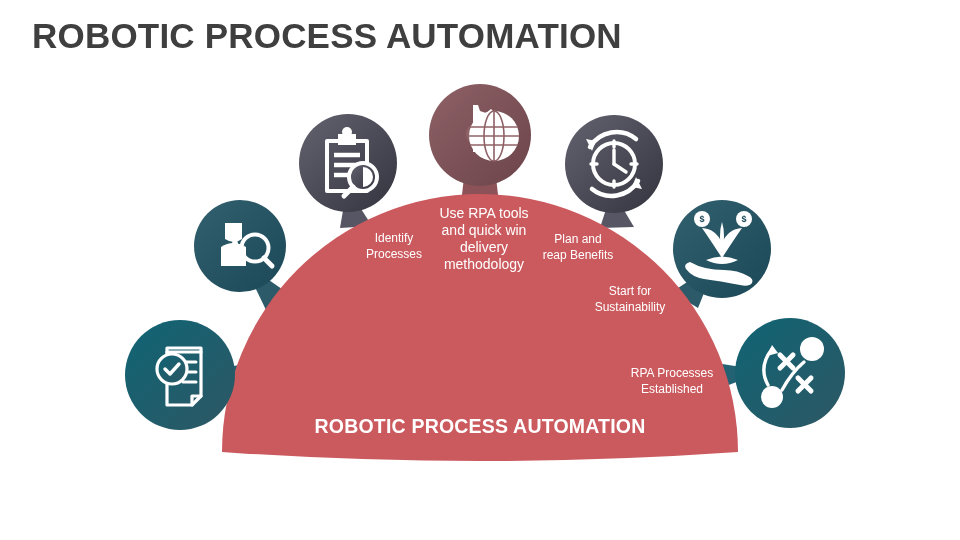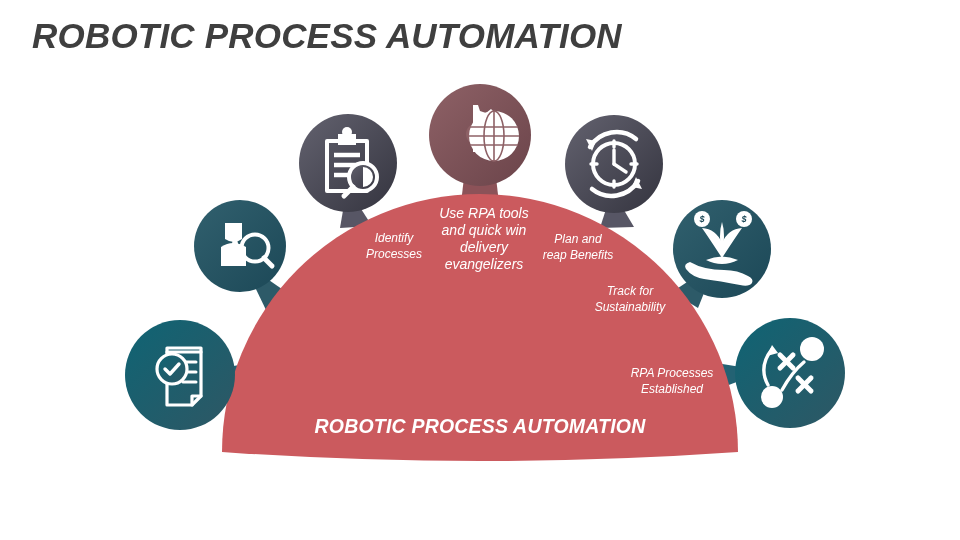--- a/index.html
+++ b/index.html
@@ -14,21 +14,20 @@
     overflow: hidden;
     font-family: "Liberation Sans", sans-serif;
   }
 
   #slide {
     position: absolute;
     left: 0; top: 0;
     width: 960px;
     height: 540px;
     background: #ffffff;
-    font-style: italic;
   }
 
   
   #slide-title {
     position: absolute;
     left: 32px;
     top: 16px;
     font-size: 35px;
     font-weight: bold;
     color: #3f3f3f;
@@ -275,26 +274,26 @@
     </svg>
 
 
 
     <div class="dome-label" id="label-processes">Identify
 Processes</div>
 
     <div class="dome-label big" id="label-rpatools">Use RPA tools
 and  quick win
 delivery
-evangelizers</div>
+methodology</div>
 
     <div class="dome-label" id="label-track">Plan and
 reap Benefits</div>
 
-    <div class="dome-label" id="label-sustain">Track for
+    <div class="dome-label" id="label-sustain">Start for
 Sustainability</div>
 
     <div class="dome-label" id="label-practice">RPA Processes
 Established</div>
 
     <div id="dome-bottom-title">ROBOTIC PROCESS AUTOMATION</div>
 
     <div class="node-hotspot" style="left:125px; top:320px; width:110px; height:110px;"></div>
     <div class="node-hotspot" style="left:194px; top:200px; width:92px; height:92px;"></div>
     <div class="node-hotspot" style="left:299px; top:114px; width:98px; height:98px;"></div>

